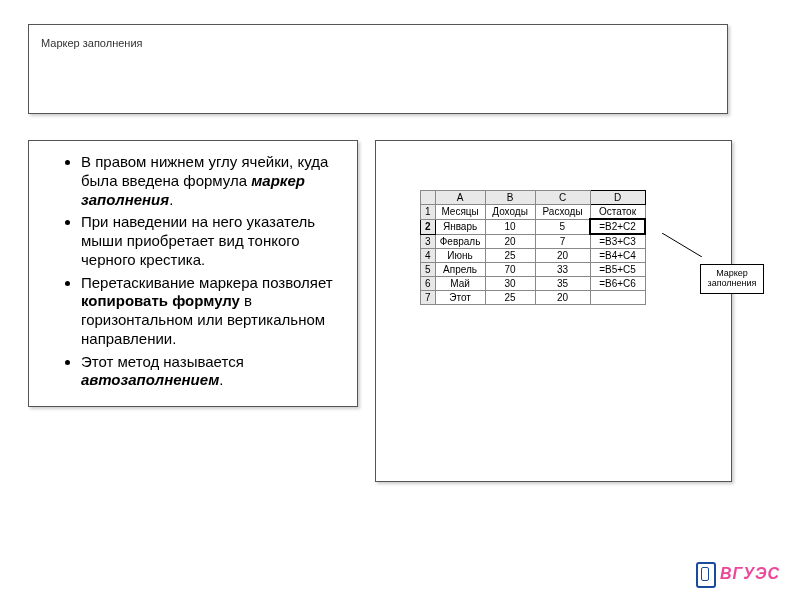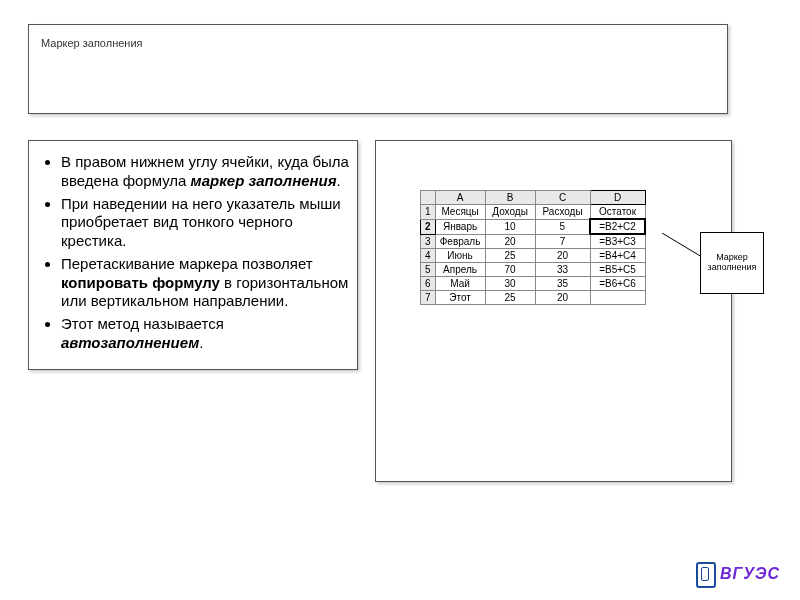--- a/index.html
+++ b/index.html
@@ -40,20 +40,21 @@
   .content-box ul {
     margin: 0;
     padding-left: 26px;
     list-style-type: disc;
   }
   .content-box li {
     font-size: 15px;
     line-height: 1.25;
     color: #000;
     margin-bottom: 4px;
+    margin-left: 20px;
   }
   .right-box {
     position: absolute;
     left: 375px;
     top: 140px;
     width: 355px;
     height: 340px;
     border: 1px solid #555;
     box-shadow: 2px 2px 3px rgba(0,0,0,0.2);
   }
@@ -90,45 +91,45 @@
   .sheet .colA { width: 50px; }
   .sheet .colB { width: 50px; }
   .sheet .colC { width: 55px; }
   .sheet .colD { width: 55px; }
   .sel-row th.rowh { font-weight: bold; border: 1px solid #000; }
   .sel-col { font-weight: bold; border: 1px solid #000 !important; }
   .sel-cell { border: 2px solid #000 !important; position: relative; }
   .callout {
     position: absolute;
     left: 700px;
-    top: 232px;
+    top: 264px;
     width: 58px;
     border: 1px solid #000;
     background: #fff;
     font-size: 9px;
     text-align: center;
-    padding: 20px 2px;
+    padding: 4px 2px;
     line-height: 1.1;
   }
   .callout-line {
     position: absolute;
     left: 662px;
     top: 233px;
     width: 40px;
     height: 24px;
     pointer-events: none;
   }
   .logo {
     position: absolute;
     right: 20px;
     bottom: 12px;
     font-size: 16px;
     font-style: italic;
     font-weight: bold;
-    color: #6d28d9;
+    color: #ec4899;
     letter-spacing: 1px;
   }
   .logo-icon {
     display: inline-block;
     width: 16px;
     height: 22px;
     border: 2px solid #1a4b9b;
     border-radius: 3px;
     vertical-align: middle;
     margin-right: 4px;

